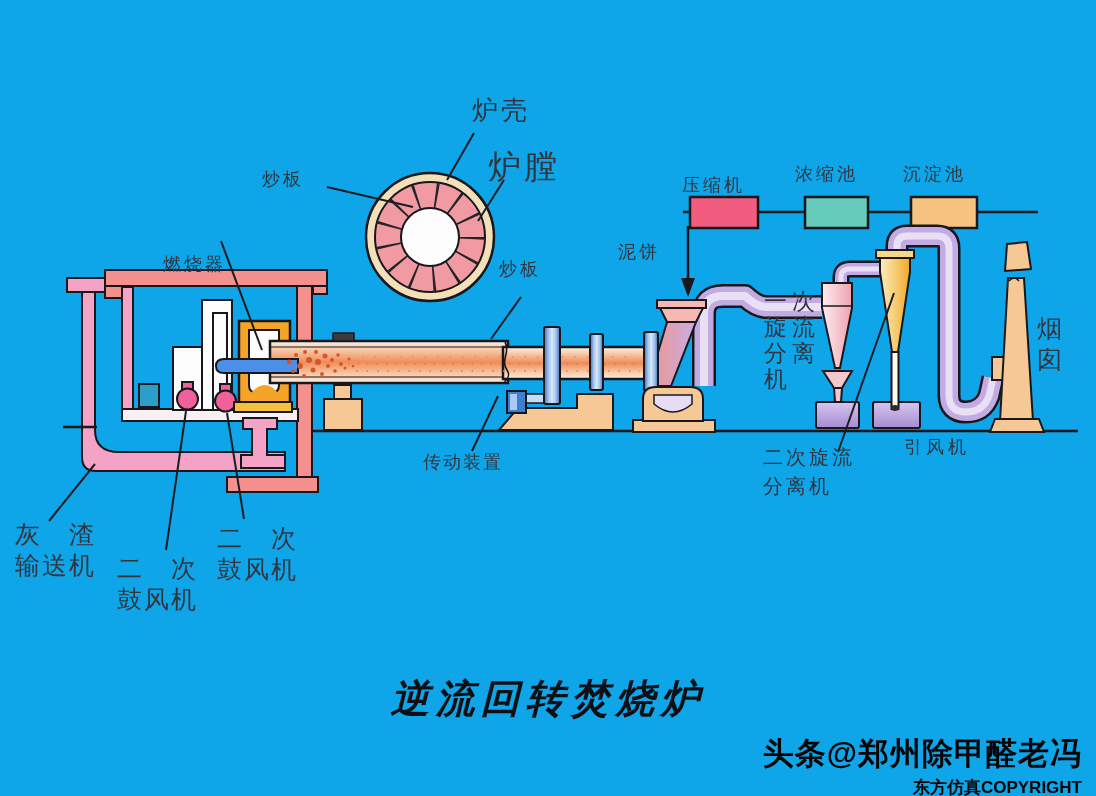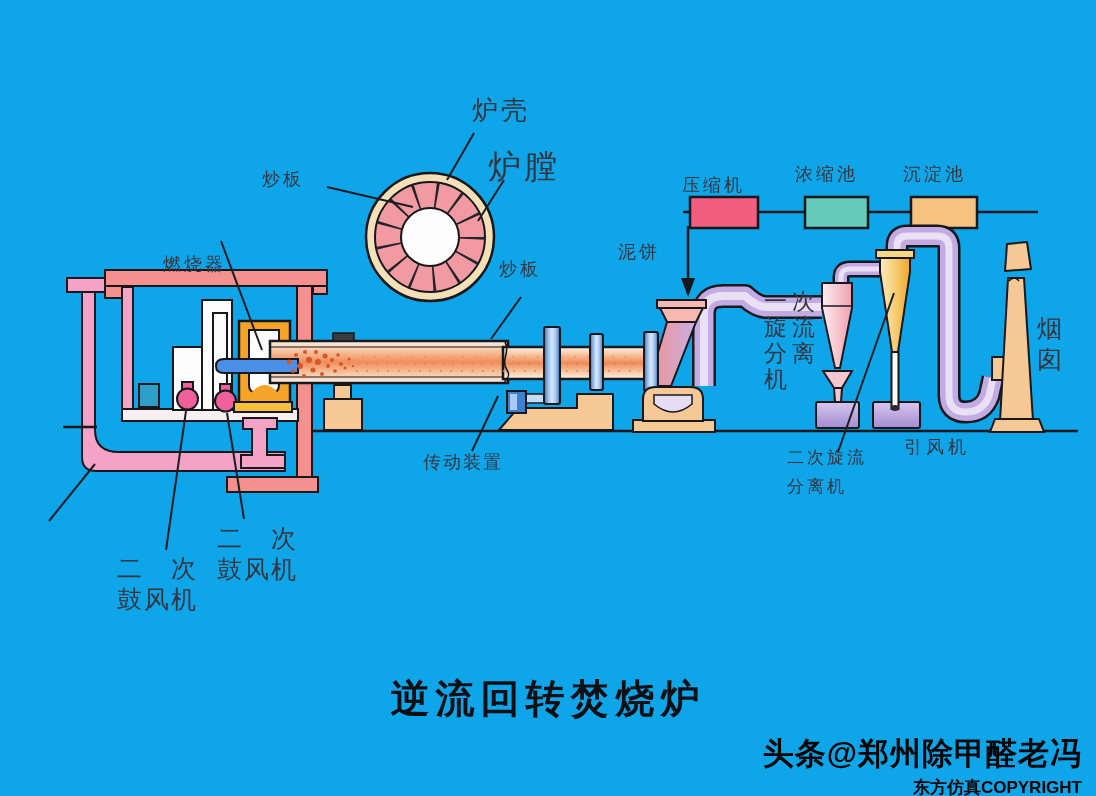--- a/index.html
+++ b/index.html
@@ -3,26 +3,26 @@
 <meta charset="utf-8">
 <style>
   html,body{margin:0;padding:0;}
   .canvas{position:relative;width:1096px;height:796px;background:#0ea5e9;overflow:hidden;
           font-family:"Liberation Serif",serif;}
   .lbl{position:absolute;color:#35353f;font-size:18px;letter-spacing:3px;line-height:1.15;
        white-space:pre;}
   .lbl-block{position:absolute;color:#35353f;font-size:25px;}
   .lbl-block .ln{display:block;white-space:pre;}
   .cyc1-lbl{font-size:23px;letter-spacing:5px;line-height:26px;}
-  .cyc2-lbl{font-size:17px;letter-spacing:3px;line-height:29px;margin-left:24px;}
+  .cyc2-lbl{font-size:20px;letter-spacing:3px;line-height:29px;}
   .bin-lbl{font-size:25px;letter-spacing:4px;line-height:31px;}
   .chimney-lbl{font-size:25px;line-height:31px;}
   .stack-lbl{line-height:31px;letter-spacing:6px;}
   .title{position:absolute;left:0;right:0;top:672px;text-align:center;font-size:39px;
-         font-weight:700;letter-spacing:6px;color:#101014;}
+         font-weight:700;letter-spacing:6px;color:#101014;font-style:italic;}
   .watermark{position:absolute;right:14px;top:733px;text-align:right;
              font-family:"Liberation Sans",sans-serif;color:#050505;}
   .watermark .wm1{font-size:31px;font-weight:700;letter-spacing:1px;margin-left:40px;}
   .watermark .wm2{font-size:17px;font-weight:700;margin-top:1px;}
   svg{position:absolute;left:0;top:0;}
 </style>
 </head>
 <body>
 
 <div class="canvas">
@@ -269,20 +269,24 @@
 
 <div class="lbl" style="left:904px;top:437px;letter-spacing:4px;">引风机</div>
 
 <div class="lbl-block chimney-lbl" style="left:1037px;top:313px;">
   <span class="ln">烟</span>
   <span class="ln">囱</span>
 </div>
 
 <div class="lbl" style="left:375px;top:452px;letter-spacing:2px;margin-left:48px;">传动装置</div>
 
+<div class="lbl-block stack-lbl" style="left:15px;top:519px;letter-spacing:2px;">
+  <span class="ln">灰　渣</span>
+  <span class="ln">输送机</span>
+</div>
 
 <div class="lbl-block stack-lbl" style="left:117px;top:553px;letter-spacing:2px;">
   <span class="ln">二　次</span>
   <span class="ln">鼓风机</span>
 </div>
 
 <div class="lbl-block stack-lbl" style="left:217px;top:523px;letter-spacing:2px;">
   <span class="ln">二　次</span>
   <span class="ln">鼓风机</span>
 </div>

